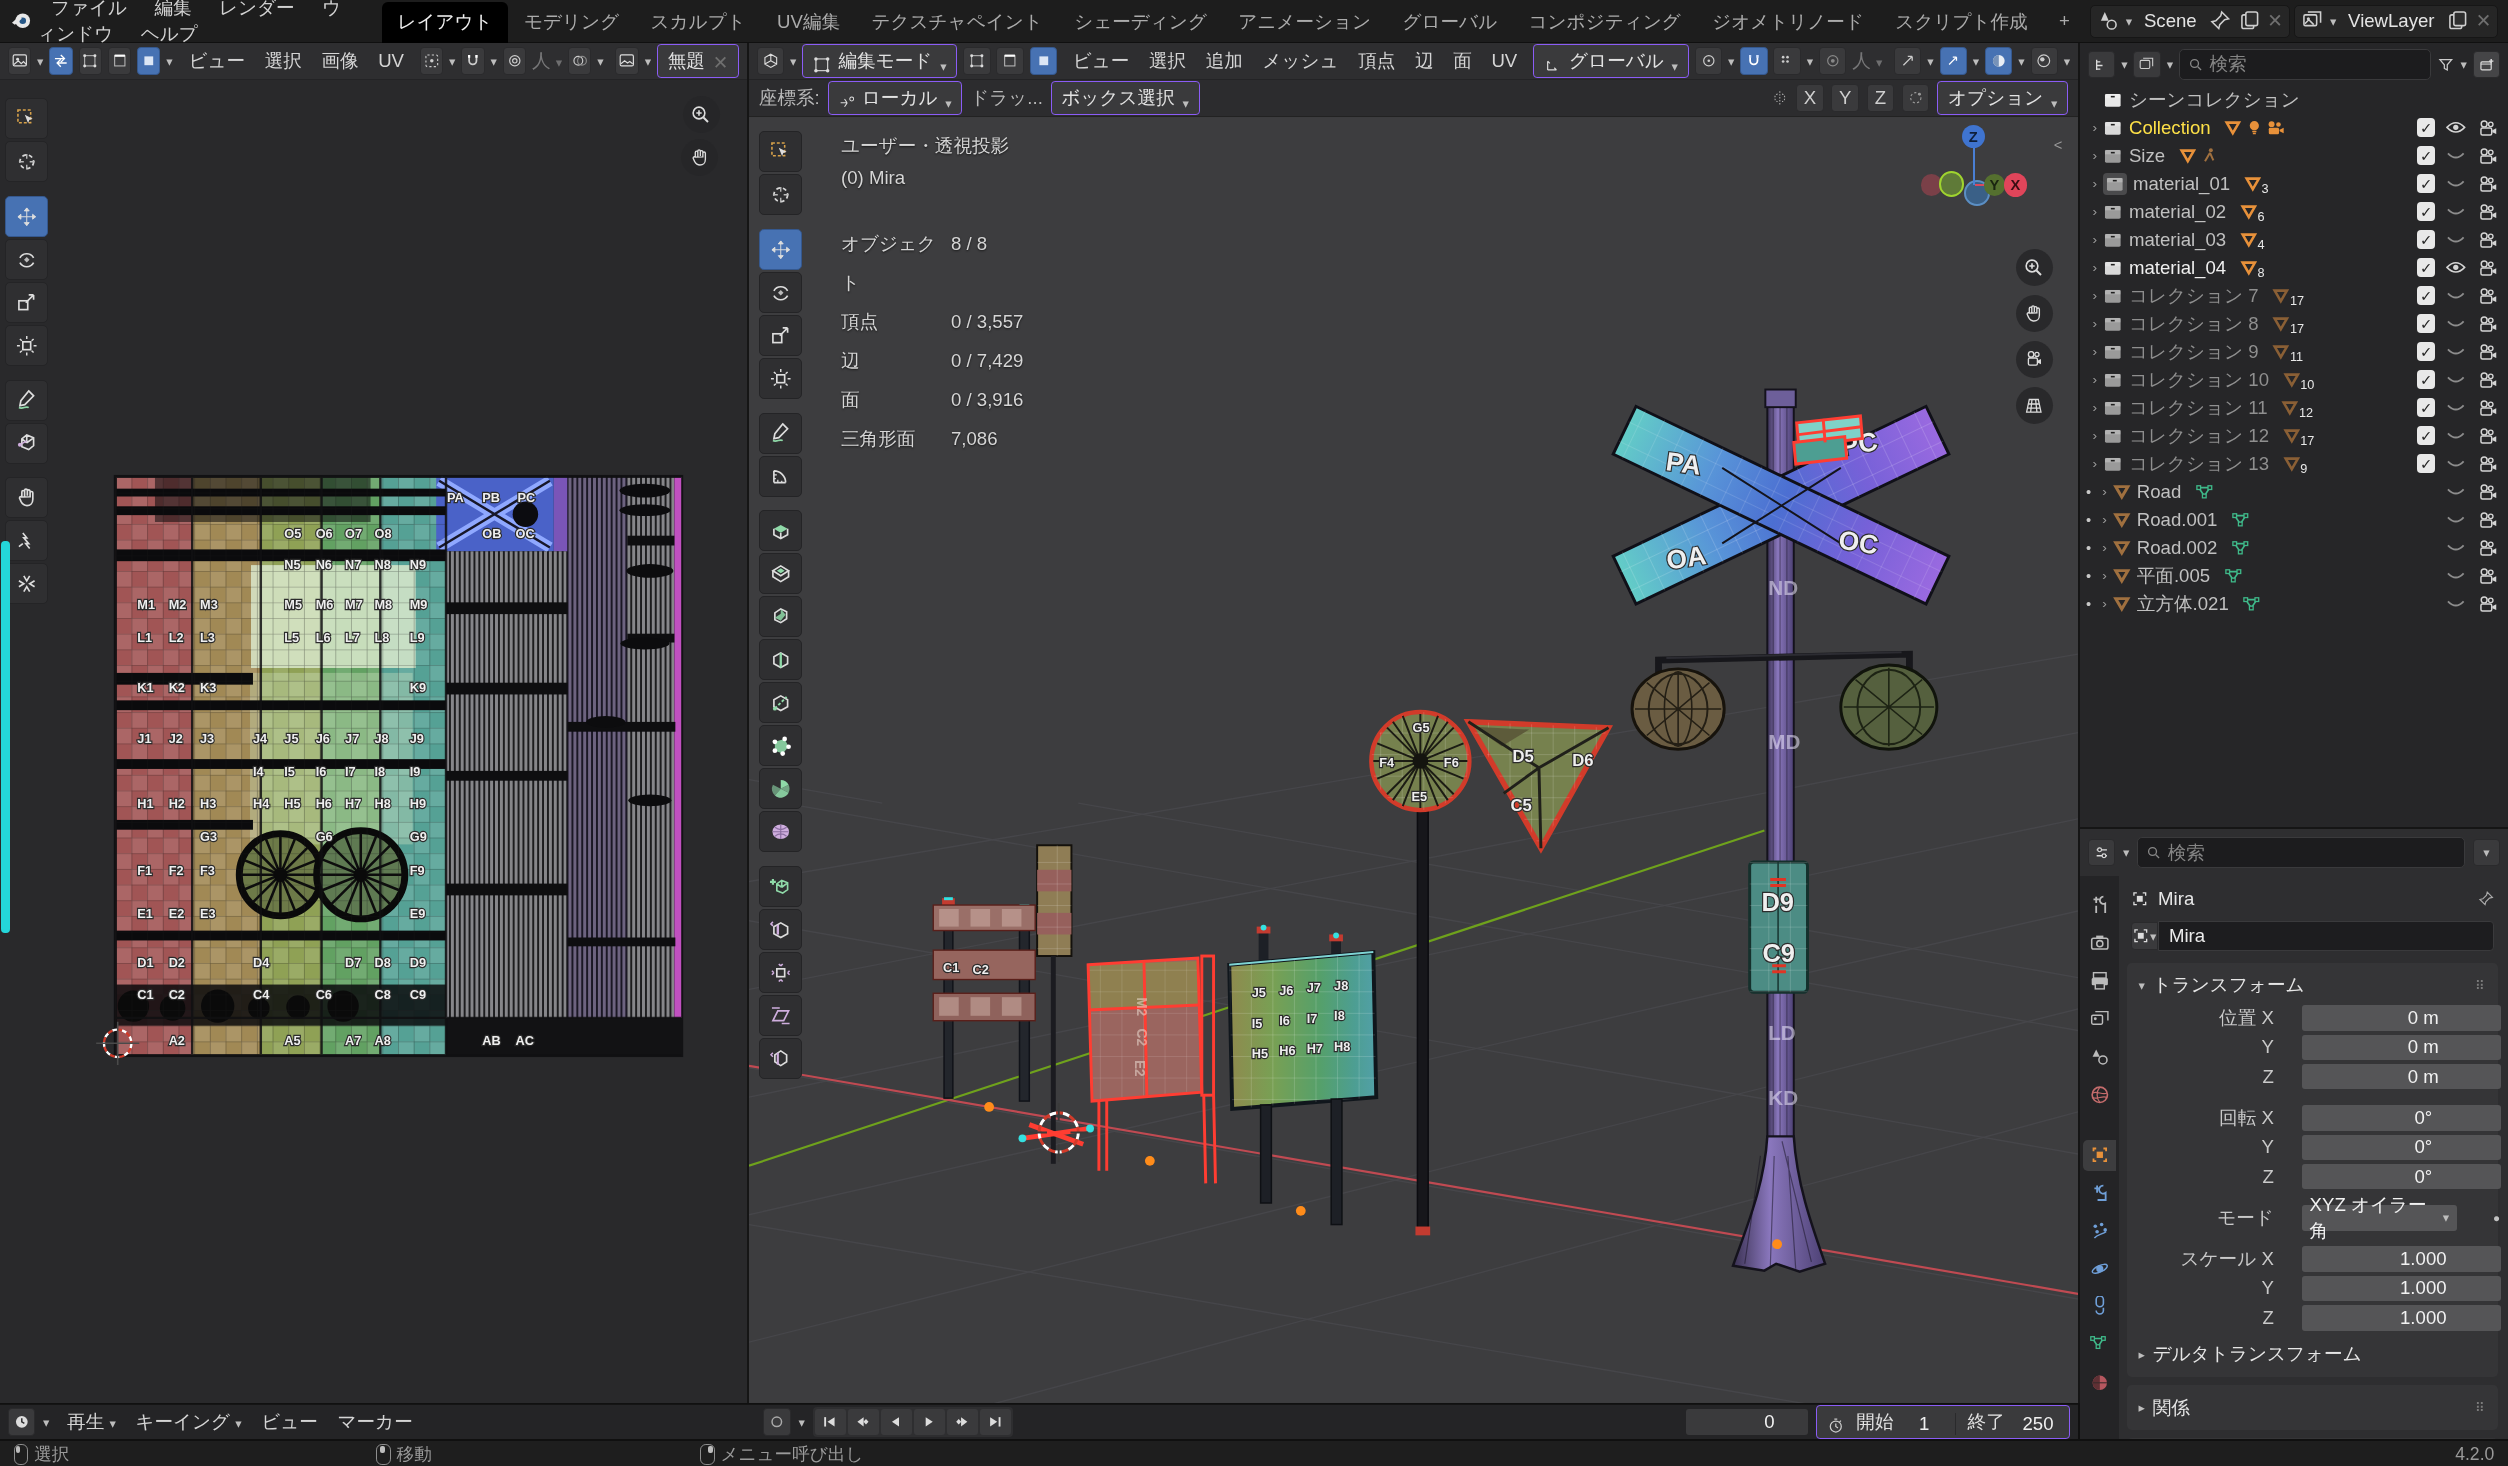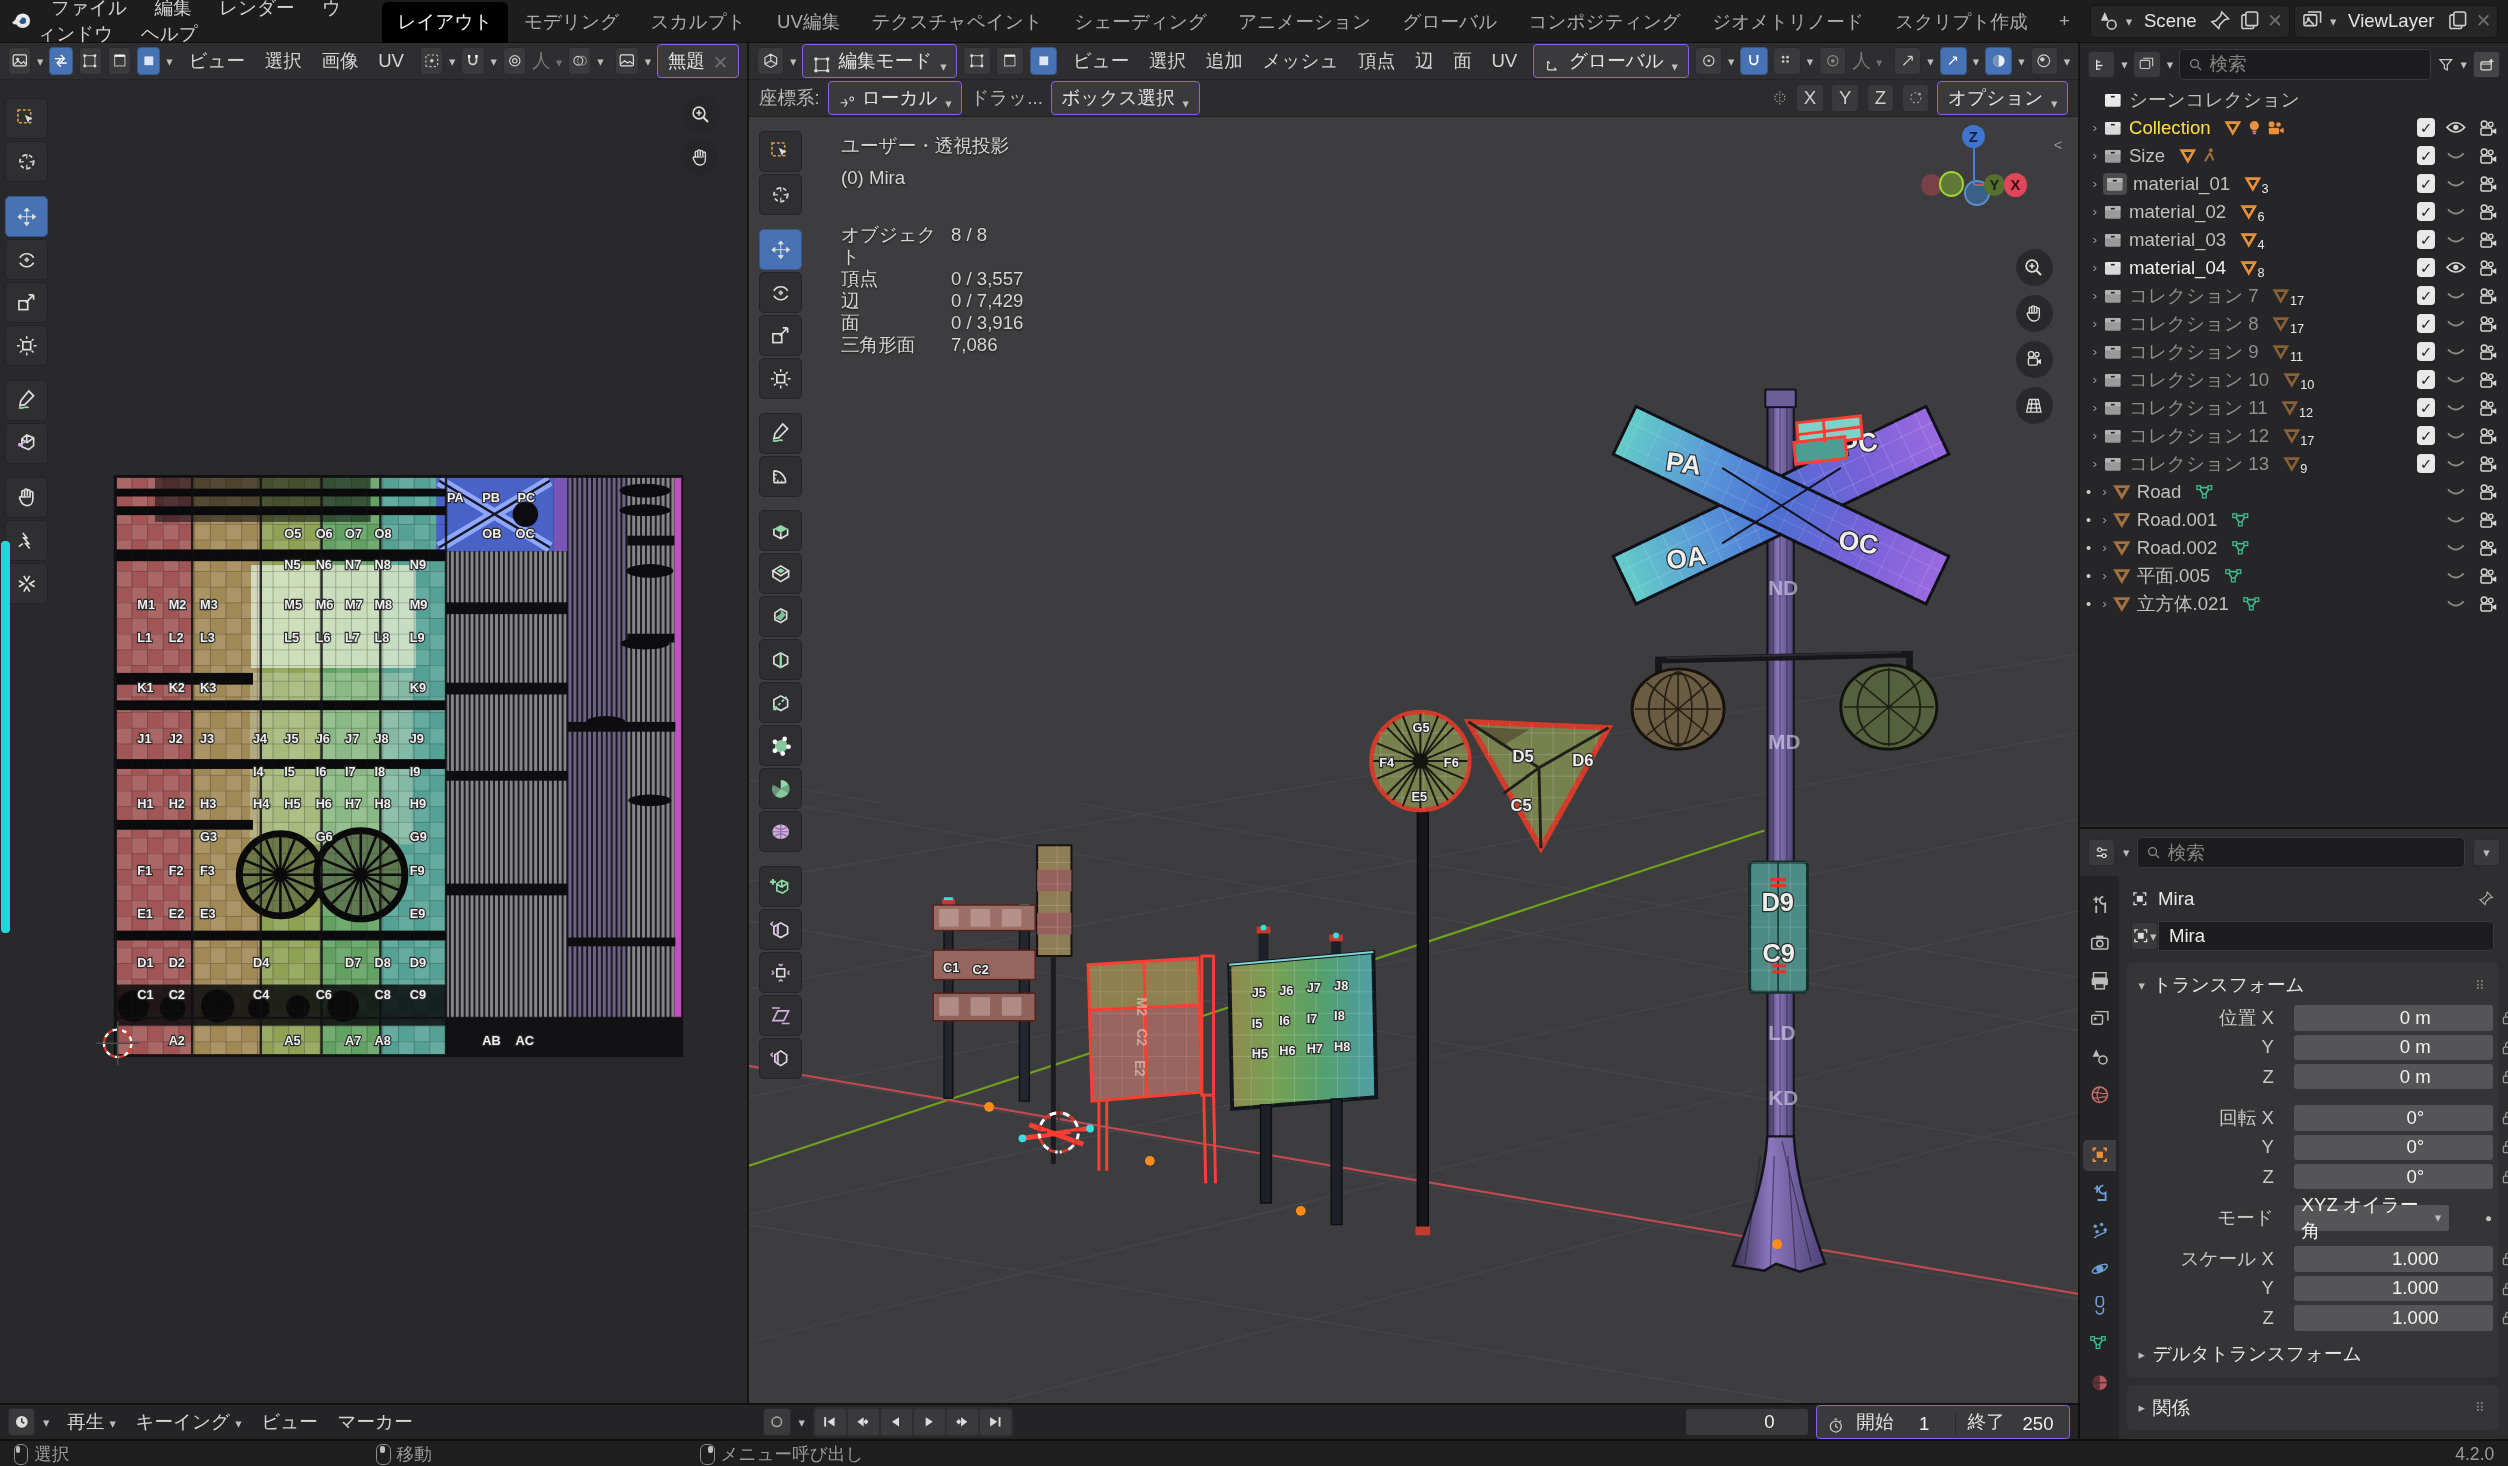--- a/index.html
+++ b/index.html
@@ -72,21 +72,21 @@
   #props-tabs{position:absolute;left:0;top:47px;bottom:0;width:39px;background:#242426;display:flex;flex-direction:column;align-items:center;padding-top:13.7px;gap:6.9px;}
   .ptab{width:33px;height:31px;border-radius:4.9px 0 0 4.9px;display:flex;align-items:center;justify-content:center;}
   .ptab svg{width:21.6px;height:21.6px;}
   .ptab.active{background:#3d3d3f;}
   .ptab.spacer{height:15.7px;}
   #props-body{position:absolute;left:39px;top:47px;right:0;bottom:0;padding:7.8px 9.8px 0 7.8px;}
   .panel{background:#353537;border-radius:4.9px;margin-top:7.8px;padding:5.9px 0;}
   .panel-h{display:flex;align-items:center;gap:7.8px;padding:3.9px 11.8px;color:#e6e6e6;}
   .grip{margin-left:auto;color:#7c7c7c;font-size:12.7px;letter-spacing:2px;}
   .f-row{display:flex;align-items:center;height:27.4px;margin:2px 9.8px 2px 0;}
-  .f-label{width:147px;text-align:right;color:#c9c9c9;padding-right:20px;flex:none;}
+  .f-label{width:147px;text-align:right;color:#c9c9c9;padding-right:28px;flex:none;}
   .f-box{width:155px;height:25.5px;background:#555557;border-radius:2.9px;color:#f2f2f2;display:flex;align-items:center;justify-content:center;flex:none;padding-left:44px;}
   .f-box.mode{justify-content:space-between;padding:0 7.8px;box-sizing:border-box;width:155px;}
   .f-lock{width:29px;display:flex;justify-content:center;flex:none;}
   .f-dot{width:21.6px;display:flex;justify-content:center;flex:none;color:#c2c2c2;font-size:11.8px;}
   .gaprow{height:9.8px;}
   
   #timeline{position:absolute;left:0;top:1404px;width:2078px;height:35px;background:#242426;border-top:1px solid #141414;
             display:flex;align-items:center;gap:7.8px;padding:0 7.8px;box-sizing:border-box;}
   .pb-cluster{display:flex;gap:2px;background:#2e2e30;border-radius:3.9px;padding:2px;}
   .pb-btn{width:31px;height:25.5px;background:#3a3a3c;border-radius:2.9px;display:flex;align-items:center;justify-content:center;}
@@ -1055,21 +1055,21 @@
           <circle cx="1009" cy="1130" r="5"></circle>
             <circle cx="1173" cy="1185" r="5"></circle>
             <circle cx="1327" cy="1236" r="5"></circle>
         </g>
       </g>
     </svg>
 
     <div id="stats">
       <div>ユーザー・透視投影</div>
       <div style="margin-top:7.8px;">(0) Mira</div>
-      <div id="stats-rows" style="margin-top:35px;line-height:22px;">
+      <div id="stats-rows" style="margin-top:35px;line-height:39px;">
           <div class="srow">
             <span class="sl">オブジェクト</span>
             <span>8 / 8</span>
           </div>
           <div class="srow">
             <span class="sl">頂点</span>
             <span>0 / 3,557</span>
           </div>
           <div class="srow">
             <span class="sl">辺</span>

